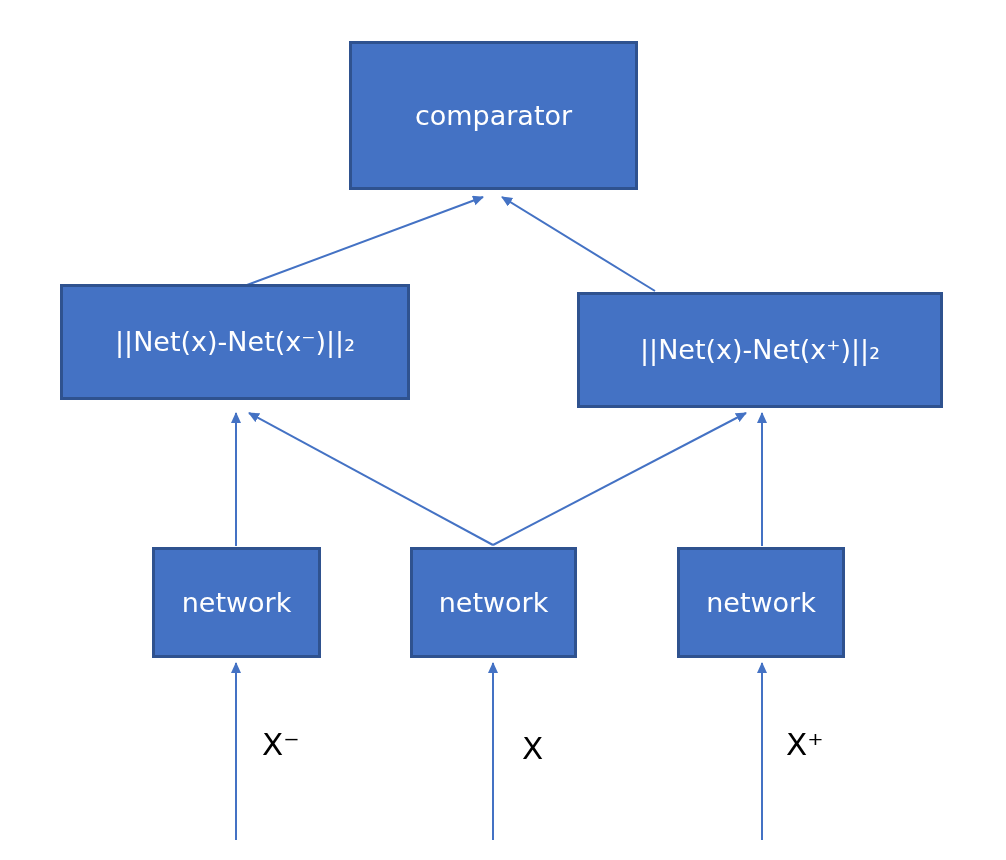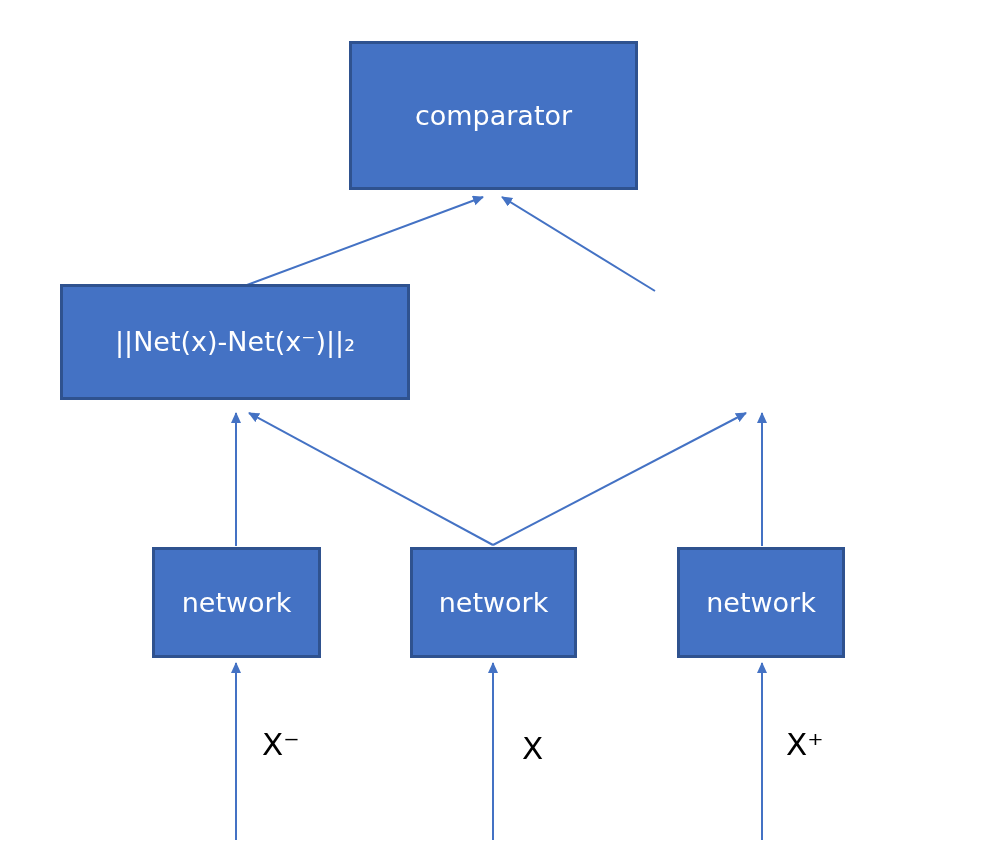--- a/index.html
+++ b/index.html
@@ -75,20 +75,21 @@
     <line x1="762" y1="546" x2="762" y2="413" stroke="#4472C4" stroke-width="2" marker-end="url(#ah)"></line>
 
     <line x1="231" y1="291" x2="483" y2="197" stroke="#4472C4" stroke-width="2" marker-end="url(#ah)"></line>
     <line x1="655" y1="291" x2="502" y2="197" stroke="#4472C4" stroke-width="2" marker-end="url(#ah)"></line>
   </svg>
 
   <div class="box box-comparator">comparator</div>
 
   <div class="box box-norm-left">||Net(x)-Net(x⁻)||₂</div>
 
+  <div class="box box-norm-right">||Net(x)-Net(x⁺)||₂</div>
 
   <div class="box box-net-left">network</div>
 
   <div class="box box-net-mid">network</div>
 
   <div class="box box-net-right">network</div>
 
   <span class="input-label label-neg">X⁻</span>
 
   <span class="input-label label-anchor">X</span>

